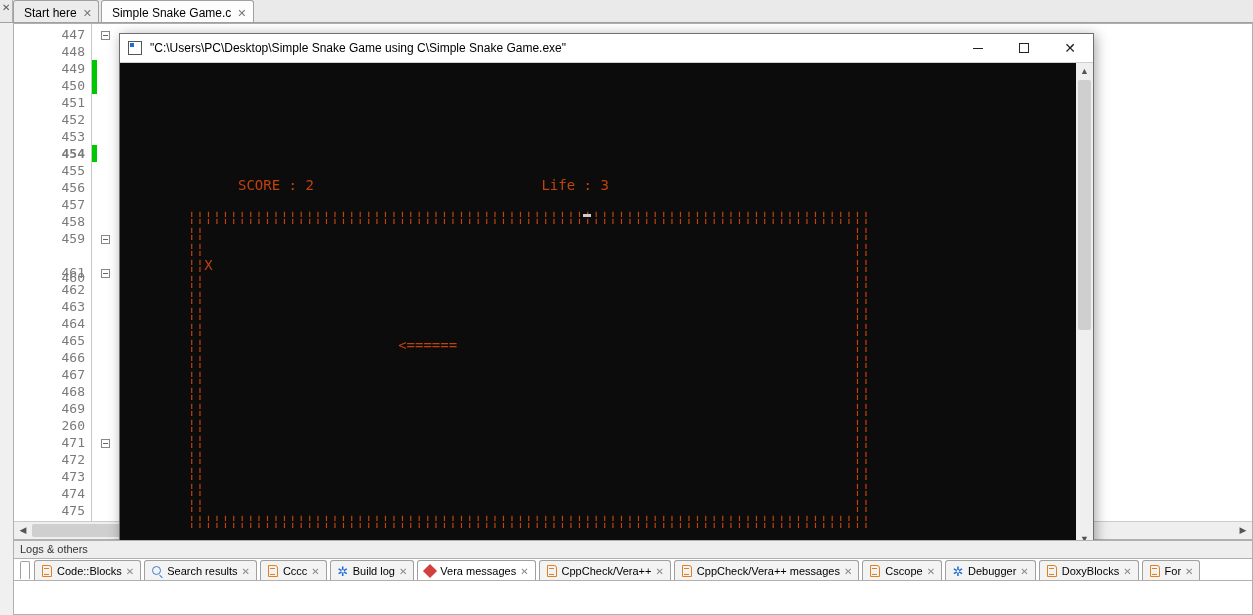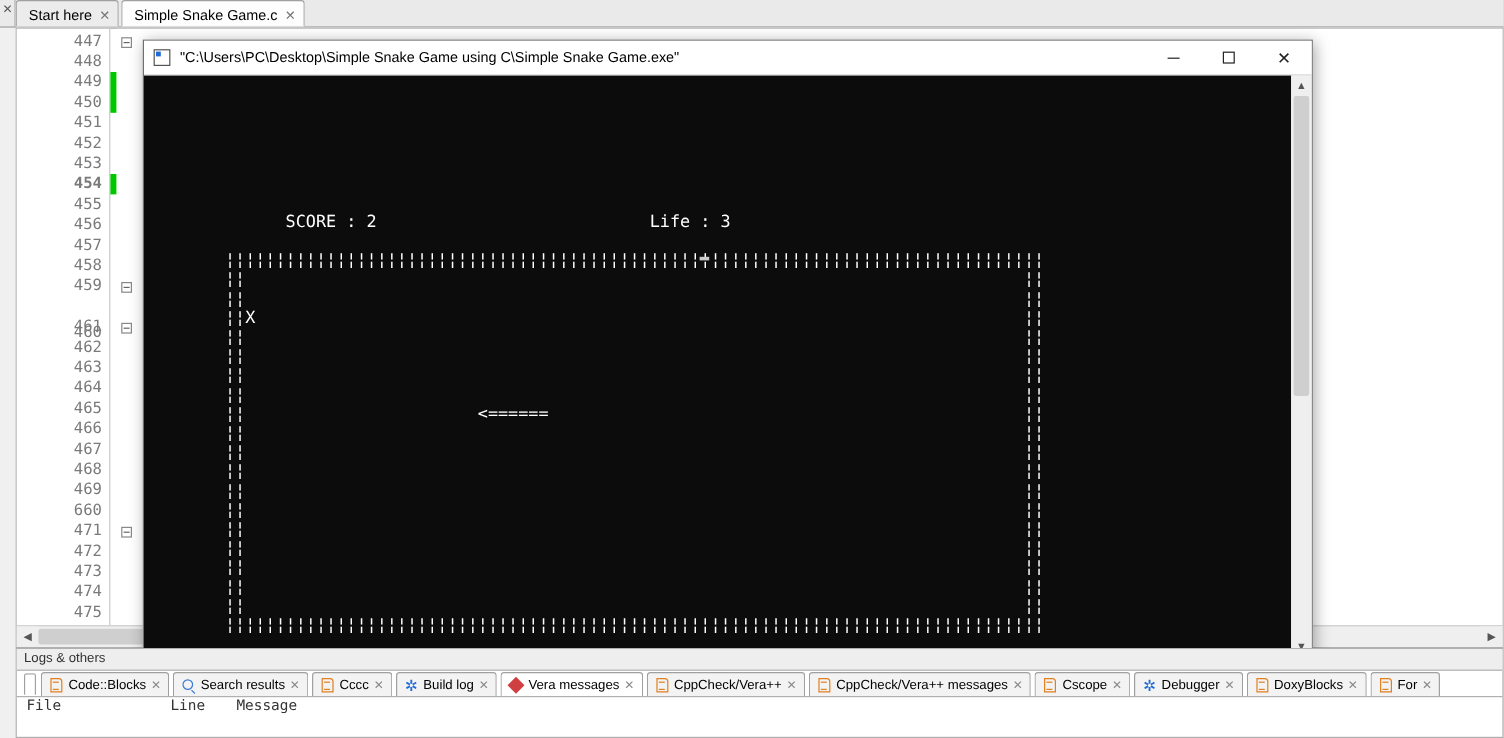--- a/index.html
+++ b/index.html
@@ -32,21 +32,21 @@
 .cons-win{position:absolute;left:119px;top:33px;width:975px;height:516px;background:#fff;border:1px solid #6f6f6f;box-shadow:2px 2px 12px rgba(0,0,0,.35)}
 .cons-title{height:29px;background:#fff;display:flex;align-items:center;padding-left:8px;border-bottom:1px solid #d0d0d0}
 .cons-ico{width:14px;height:14px;border:1px solid #555;margin-right:8px;position:relative}
 .cons-ico:before{content:"";position:absolute;left:1px;top:1px;width:4px;height:4px;background:#1e6bd6}
 .cons-t{font-size:12px;color:#000;flex:1}
 .cons-btns{display:flex;height:100%}
 .cons-btn{width:46px;display:flex;align-items:center;justify-content:center;color:#222;font-size:13px}
 .min-ic{width:10px;border-top:1px solid #222}
 .max-ic{width:10px;height:10px;border:1px solid #222}
 .x-ic{font-size:14px;line-height:1}
-.cons-body{position:absolute;left:0;top:29px;right:17px;bottom:0;background:#0c0c0c;color:#ffffff;font-family:Consolas,"Lucida Console",monospace;font-size:14px;padding:2px 0 0 0;white-space:pre;overflow:hidden}
+.cons-body{position:absolute;left:0;top:29px;right:17px;bottom:0;background:#0c0c0c;color:#c2410c;font-family:Consolas,"Lucida Console",monospace;font-size:14px;padding:2px 0 0 0;white-space:pre;overflow:hidden}
 .cons-vscroll{position:absolute;right:0;top:29px;bottom:0;width:17px;background:#efefef}
 .cons-vscroll .uar,.cons-vscroll .dar{position:absolute;left:0;width:17px;height:17px;text-align:center;line-height:17px;font-size:9px;color:#555}
 .cons-vscroll .uar{top:0}
 .cons-vscroll .dar{bottom:0}
 .cons-vscroll .vth{position:absolute;left:2px;top:17px;width:13px;height:250px;background:#cfcfcf;border-radius:2px}
 .cursor{display:inline-block;width:8px;height:3px;background:#ccc;vertical-align:baseline;margin-left:1px}
 
 
 .logs{position:absolute;left:13px;right:0;bottom:0;height:75px;background:#fff;border:1px solid #b0b0b0}
 .logs-title{height:18px;border-bottom:1px solid #b0b0b0;background:#eee;font-size:11px;padding:2px 6px;color:#333}
@@ -103,21 +103,21 @@
       <div class="ln" style="top: 224px; margin-top: 22px;">460</div>
       <div class="ln" style="top: 241px;">461</div>
       <div class="ln" style="top: 258px;">462</div>
       <div class="ln" style="top: 275px; text-align: center;">463</div>
       <div class="ln" style="top: 292px;">464</div>
       <div class="ln" style="top: 309px;">465</div>
       <div class="ln" style="top: 326px;">466</div>
       <div class="ln" style="top: 343px;">467</div>
       <div class="ln" style="top: 360px;">468</div>
       <div class="ln" style="top: 377px;">469</div>
-      <div class="ln" style="top: 394px;">660</div>
+      <div class="ln" style="top: 394px;">260</div>
       <div class="ln" style="top: 411px;">471</div>
       <div class="ln" style="top: 428px;">472</div>
       <div class="ln" style="top: 445px;">473</div>
       <div class="ln" style="top: 462px;">474</div>
       <div class="ln" style="top: 479px;">475</div>
     </div>
   <div class="fold">
     <div class="fbx" style="top:7px"></div>
     <div class="fbx" style="top:211px"></div>
     <div class="fbx" style="top:245px"></div>
@@ -256,20 +256,13 @@
         <span class="xx">✕</span>
       </div>
       <div class="lt">
         <span class="ic">
           <span class="ic-doc"></span>
         </span>
         <span>For</span>
         <span class="xx">✕</span>
       </div>
     </div>
-  <div class="logs-grid">
-    <div class="hdr">
-      <span class="c1">File</span>
-      <span class="c2">Line</span>
-      <span>Message</span>
-    </div>
-  </div>
 </div>
 
 </body></html>

